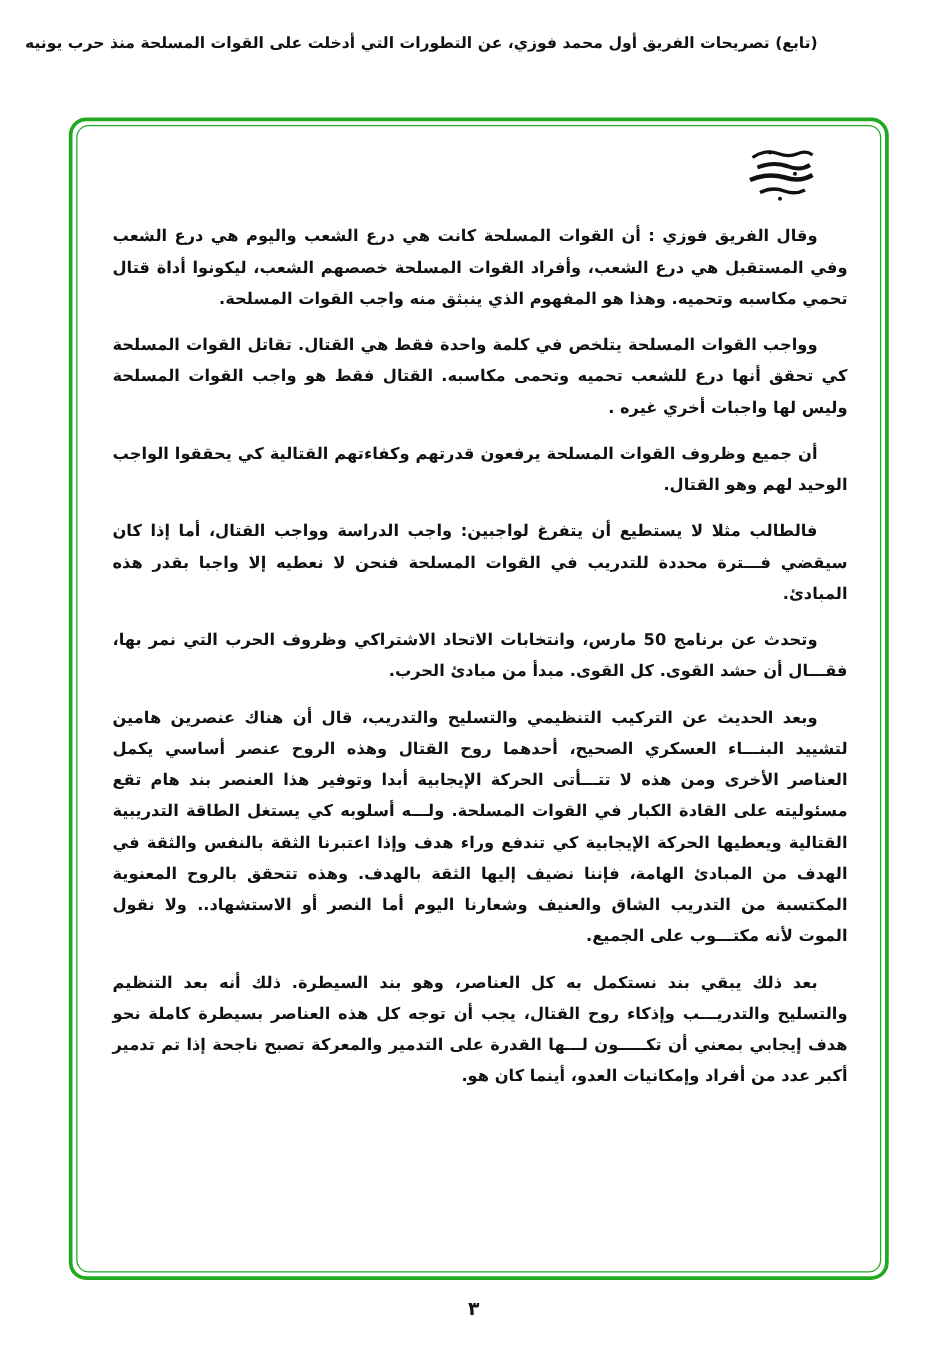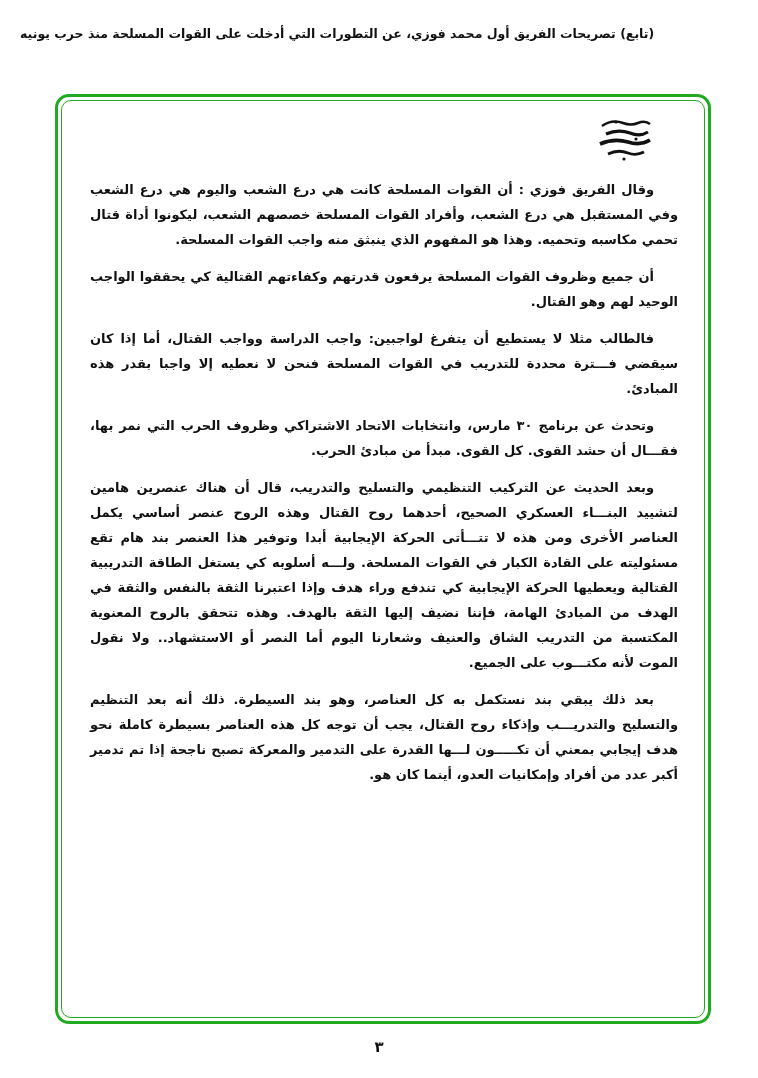--- a/index.html
+++ b/index.html
@@ -88,23 +88,24 @@
           <path d="M12 37 q10 -5 20 -1 q8 3 16 -1" stroke="#111" stroke-width="2.8" fill="none"></path>
           <circle cx="20" cy="5" r="1.6" fill="#111"></circle>
           <circle cx="40" cy="22" r="1.6" fill="#111"></circle>
           <circle cx="28" cy="42" r="1.6" fill="#111"></circle>
         </svg>
       </span>
     </div>
 
     <div class="body-text">
         <p class="para">وقال الفريق فوزي : أن القوات المسلحة كانت هي درع الشعب واليوم هي درع الشعب وفي المستقبل هي درع الشعب، وأفراد القوات المسلحة خصصهم الشعب، ليكونوا أداة قتال تحمي مكاسبه وتحميه. وهذا هو المفهوم الذي ينبثق منه واجب القوات المسلحة.</p>
+        <p class="para">وواجب القوات المسلحة يتلخص في كلمة واحدة فقط هي القتال. تقاتل القوات المسلحة كي تحقق أنها درع للشعب تحميه وتحمى مكاسبه. القتال فقط هو واجب القوات المسلحة وليس لها واجبات أخري غيره .</p>
         <p class="para">أن جميع وظروف القوات المسلحة يرفعون قدرتهم وكفاءتهم القتالية كي يحققوا الواجب الوحيد لهم وهو القتال.</p>
         <p class="para">فالطالب مثلا لا يستطيع أن يتفرغ لواجبين: واجب الدراسة وواجب القتال، أما إذا كان سيقضي فـــترة محددة للتدريب في القوات المسلحة فنحن لا نعطيه إلا واجبا بقدر هذه المبادئ.</p>
-        <p class="para">وتحدث عن برنامج ٣٠ مارس، وانتخابات الاتحاد الاشتراكي وظروف الحرب التي نمر بها، فقـــال أن حشد القوى. كل القوى. مبدأ من مبادئ الحرب.</p>
+        <p class="para">وتحدث عن برنامج 50 مارس، وانتخابات الاتحاد الاشتراكي وظروف الحرب التي نمر بها، فقـــال أن حشد القوى. كل القوى. مبدأ من مبادئ الحرب.</p>
         <p class="para">وبعد الحديث عن التركيب التنظيمي والتسليح والتدريب، قال أن هناك عنصرين هامين لتشييد البنـــاء العسكري الصحيح، أحدهما روح القتال وهذه الروح عنصر أساسي يكمل العناصر الأخرى ومن هذه لا تتـــأتى الحركة الإيجابية أبدا وتوفير هذا العنصر بند هام تقع مسئوليته على القادة الكبار في القوات المسلحة. ولـــه أسلوبه كي يستغل الطاقة التدريبية القتالية ويعطيها الحركة الإيجابية كي تندفع وراء هدف وإذا اعتبرنا الثقة بالنفس والثقة في الهدف من المبادئ الهامة، فإننا نضيف إليها الثقة بالهدف. وهذه تتحقق  بالروح المعنوية المكتسبة من التدريب الشاق والعنيف وشعارنا اليوم أما النصر أو الاستشهاد.. ولا نقول الموت لأنه مكتـــوب على الجميع.</p>
         <p class="para">بعد ذلك يبقي بند نستكمل به كل العناصر، وهو بند السيطرة. ذلك أنه بعد التنظيم والتسليح والتدريـــب وإذكاء روح القتال، يجب أن توجه كل هذه العناصر بسيطرة كاملة نحو هدف إيجابي بمعني أن تكـــــون لـــها القدرة على التدمير والمعركة تصبح ناجحة إذا تم تدمير أكبر عدد من أفراد وإمكانيات العدو، أينما كان هو.</p>
       </div>
 
   </div>
 </div>
 
 <div class="page-number">٣</div>
 
 </body></html>

